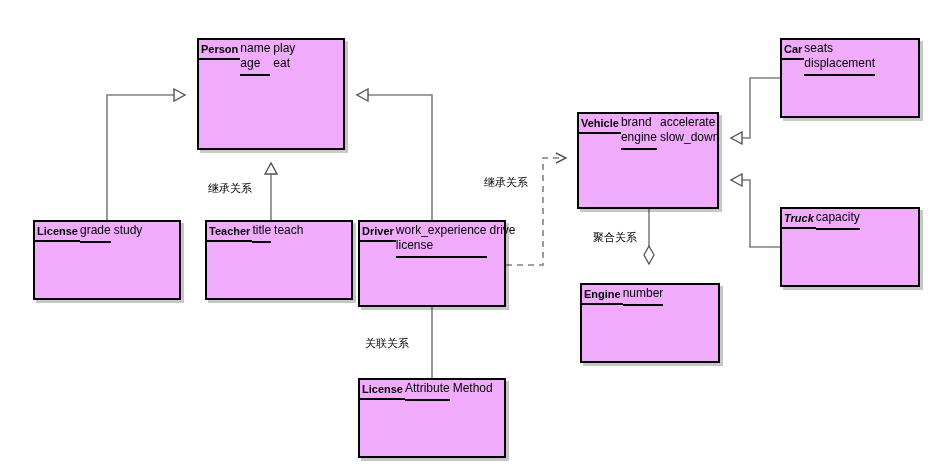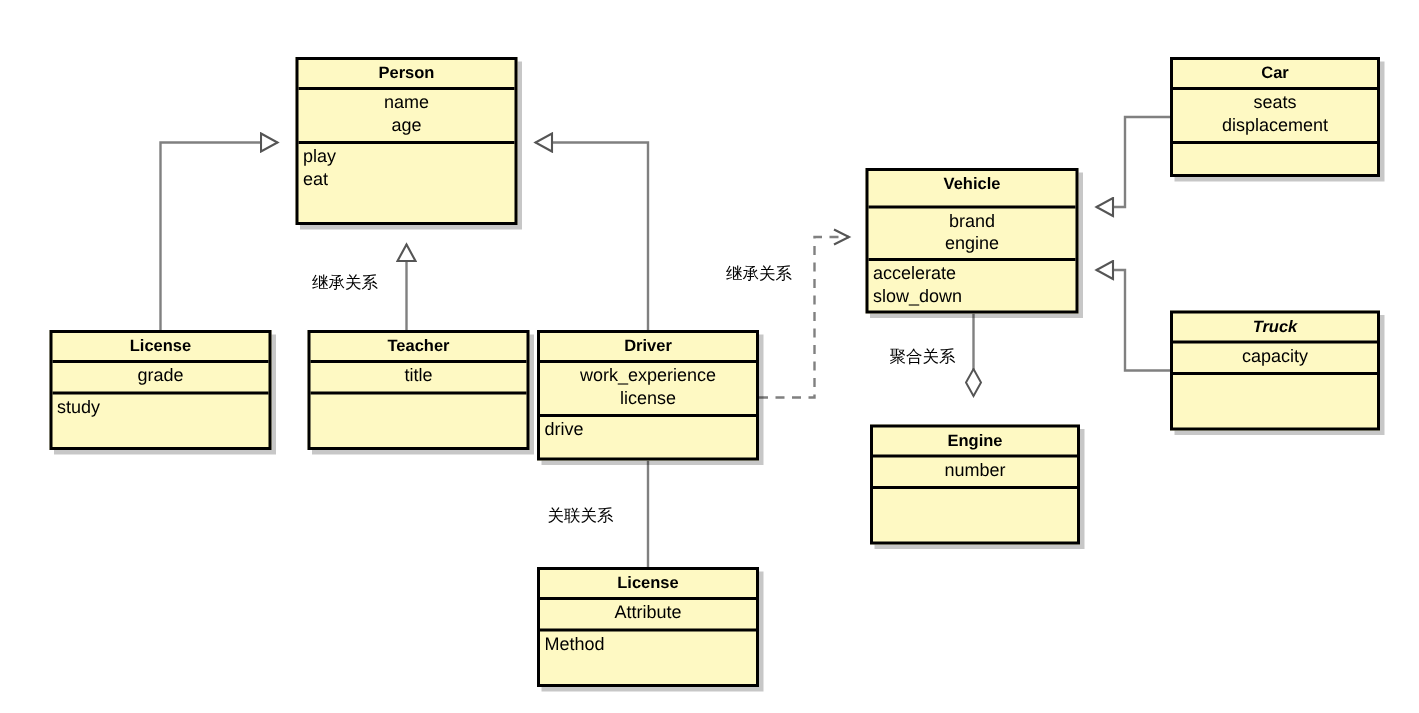--- a/index.html
+++ b/index.html
@@ -6,42 +6,41 @@
   body{
     width:946px;height:475px;background:#ffffff;
     font-family:"Liberation Sans","DejaVu Sans",sans-serif;
     overflow:hidden;position:relative;
   }
   #canvas{position:absolute;left:0;top:0;width:946px;height:475px;}
   #edges{position:absolute;left:0;top:0;width:946px;height:475px;}
 
   .uml-class{
     position:absolute;
-    background:#fef9c3;
+    background:#f0abfc;
     border:2px solid #000000;
     box-sizing:border-box;
     box-shadow:3px 3px 0 rgba(0,0,0,0.22);
-    display:flex;flex-direction:column;
+    display:flex;flex-direction:row;
     z-index:5;
   }
   .uml-name{
     text-align:center;
     font-weight:bold;
     font-size:11px;
     line-height:13px;
     padding:3px 2px 3px 2px;
     border-bottom:2px solid #000000;
     color:#000000;
     box-sizing:border-box;
   }
   .uml-attrs{
     border-bottom:2px solid #000000;
     padding:1px 0 2px 0;
     box-sizing:border-box;
-    text-align:center;
   }
   .uml-ops{
     flex:1 1 auto;
     padding:1px 0 2px 3px;
     box-sizing:border-box;
   }
   .uml-row{
     font-size:12px;
     line-height:15px;
     color:#000000;
@@ -128,20 +127,23 @@
         </div>
         <div class="uml-ops">
           <div class="uml-row">study</div>
         </div>
       </div>
       <div class="uml-class" style="left: 205px; top: 220px; width: 148px; height: 80px;">
         <div class="uml-name" style="height: 20px;">Teacher</div>
         <div class="uml-attrs" style="height: 21px;">
           <div class="uml-row">title</div>
         </div>
+        <div class="uml-ops">
+          <div class="uml-row">teach</div>
+        </div>
       </div>
       <div class="uml-class" style="left: 358px; top: 220px; width: 148px; height: 87px;">
         <div class="uml-name" style="height: 20px;">Driver</div>
         <div class="uml-attrs" style="height: 36px;">
           <div class="uml-row">work_experience</div>
           <div class="uml-row">license</div>
         </div>
         <div class="uml-ops">
           <div class="uml-row">drive</div>
         </div>
@@ -149,21 +151,21 @@
       <div class="uml-class" style="left: 358px; top: 378px; width: 148px; height: 80px;">
         <div class="uml-name" style="height: 20px;">License</div>
         <div class="uml-attrs" style="height: 21px;">
           <div class="uml-row">Attribute</div>
         </div>
         <div class="uml-ops">
           <div class="uml-row">Method</div>
         </div>
       </div>
       <div class="uml-class" style="left: 577px; top: 112px; width: 142px; height: 97px;">
-        <div class="uml-name" style="height: 32px;">Vehicle</div>
+        <div class="uml-name" style="height: 20px;">Vehicle</div>
         <div class="uml-attrs" style="height: 36px;">
           <div class="uml-row">brand</div>
           <div class="uml-row">engine</div>
         </div>
         <div class="uml-ops">
           <div class="uml-row">accelerate</div>
           <div class="uml-row">slow_down</div>
         </div>
       </div>
       <div class="uml-class" style="left: 780px; top: 38px; width: 140px; height: 80px;">

